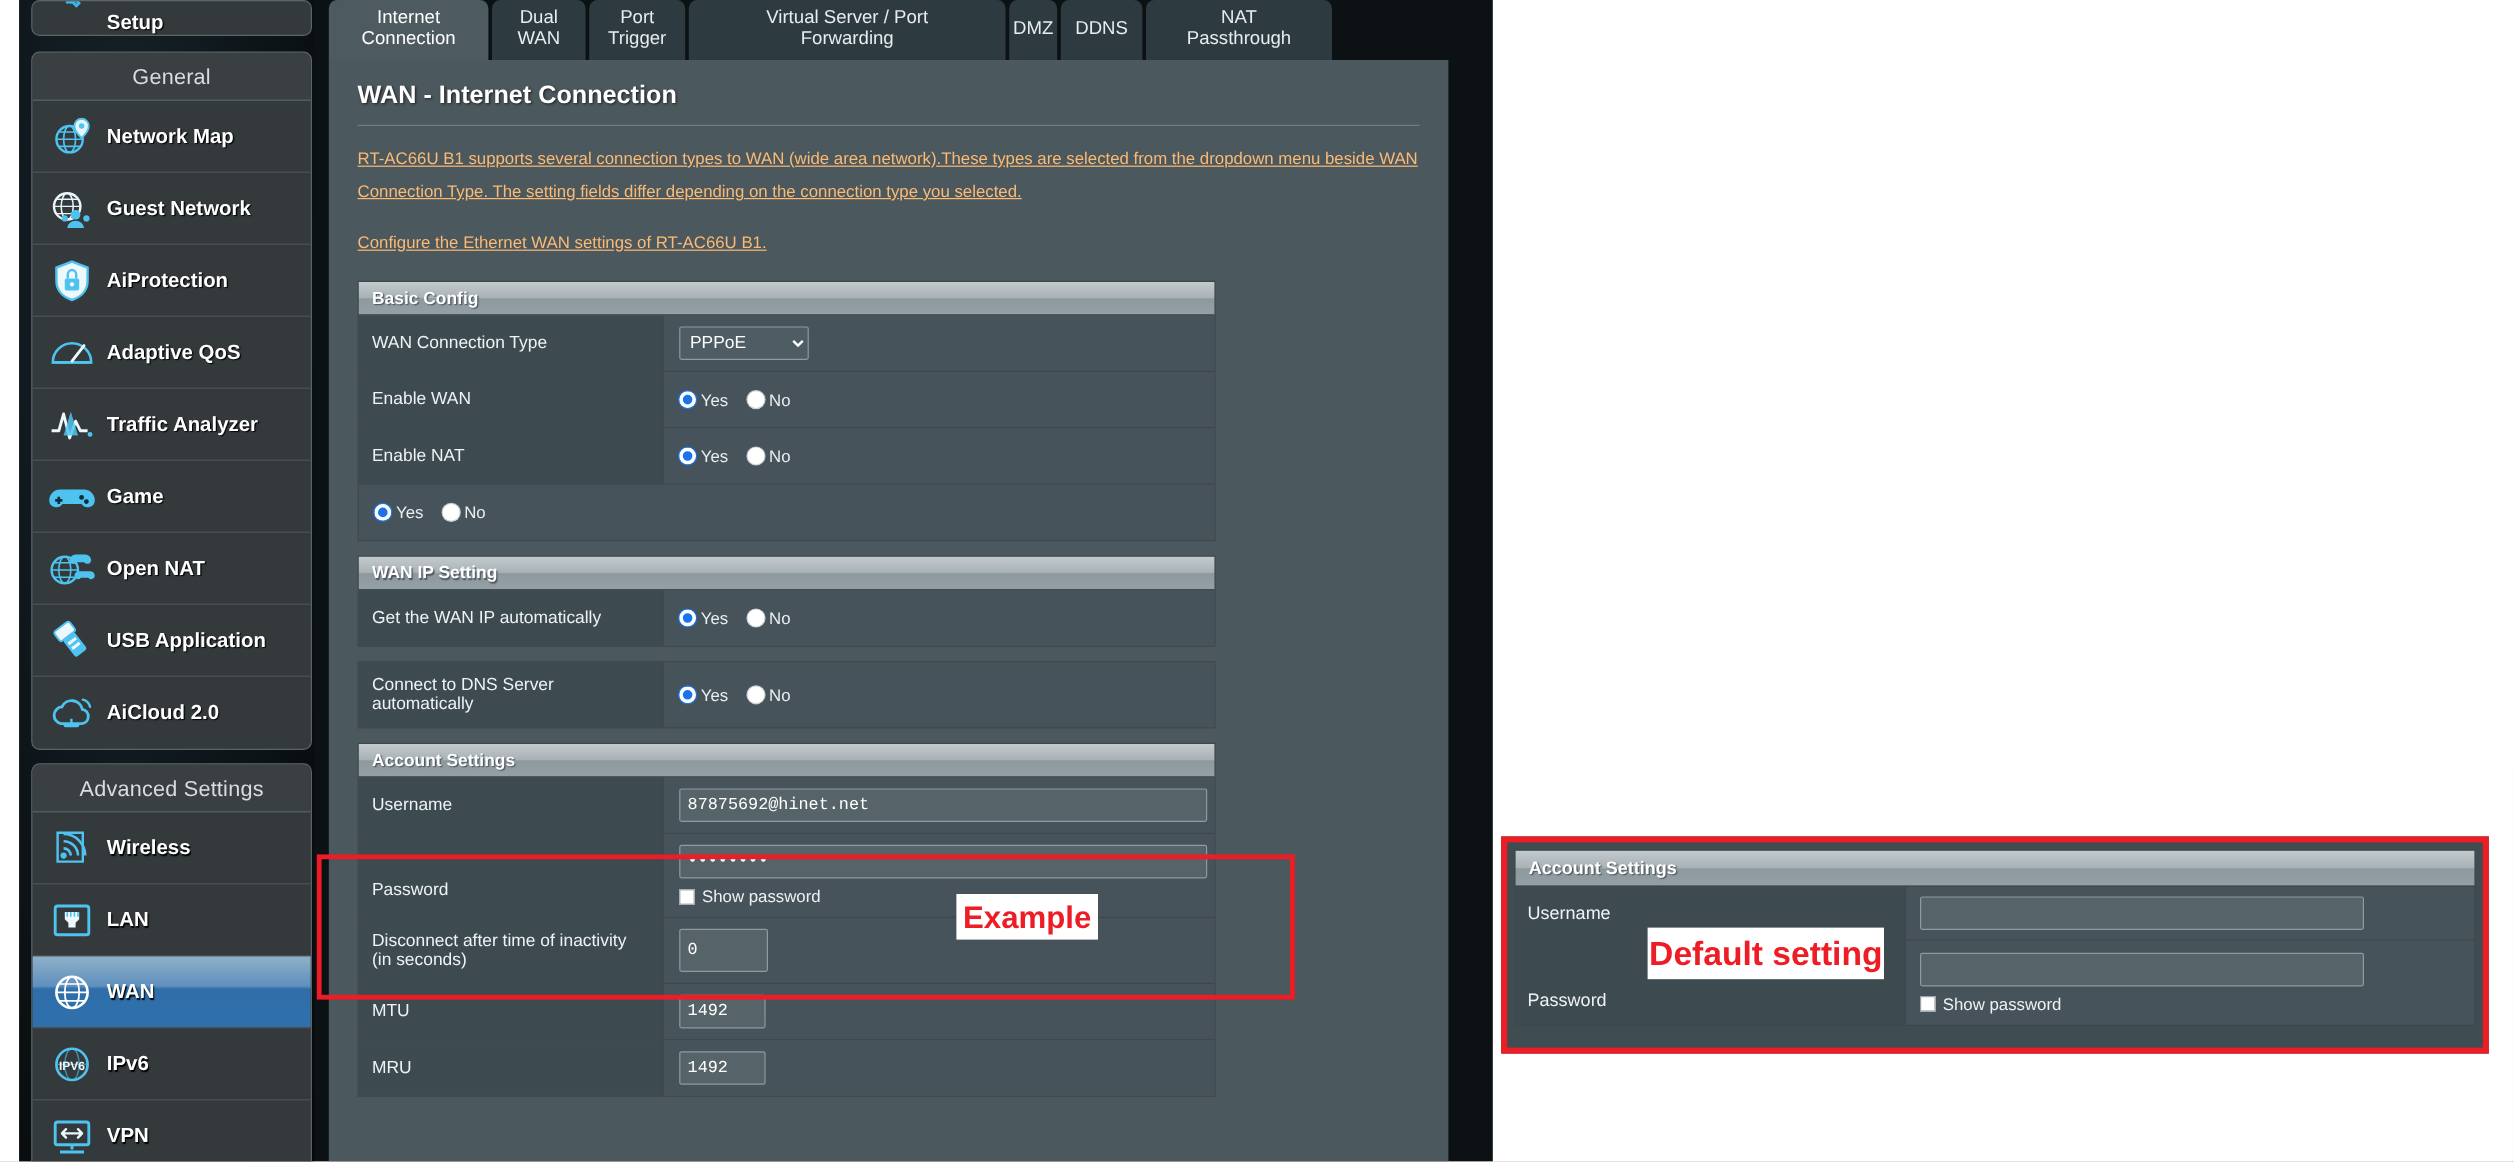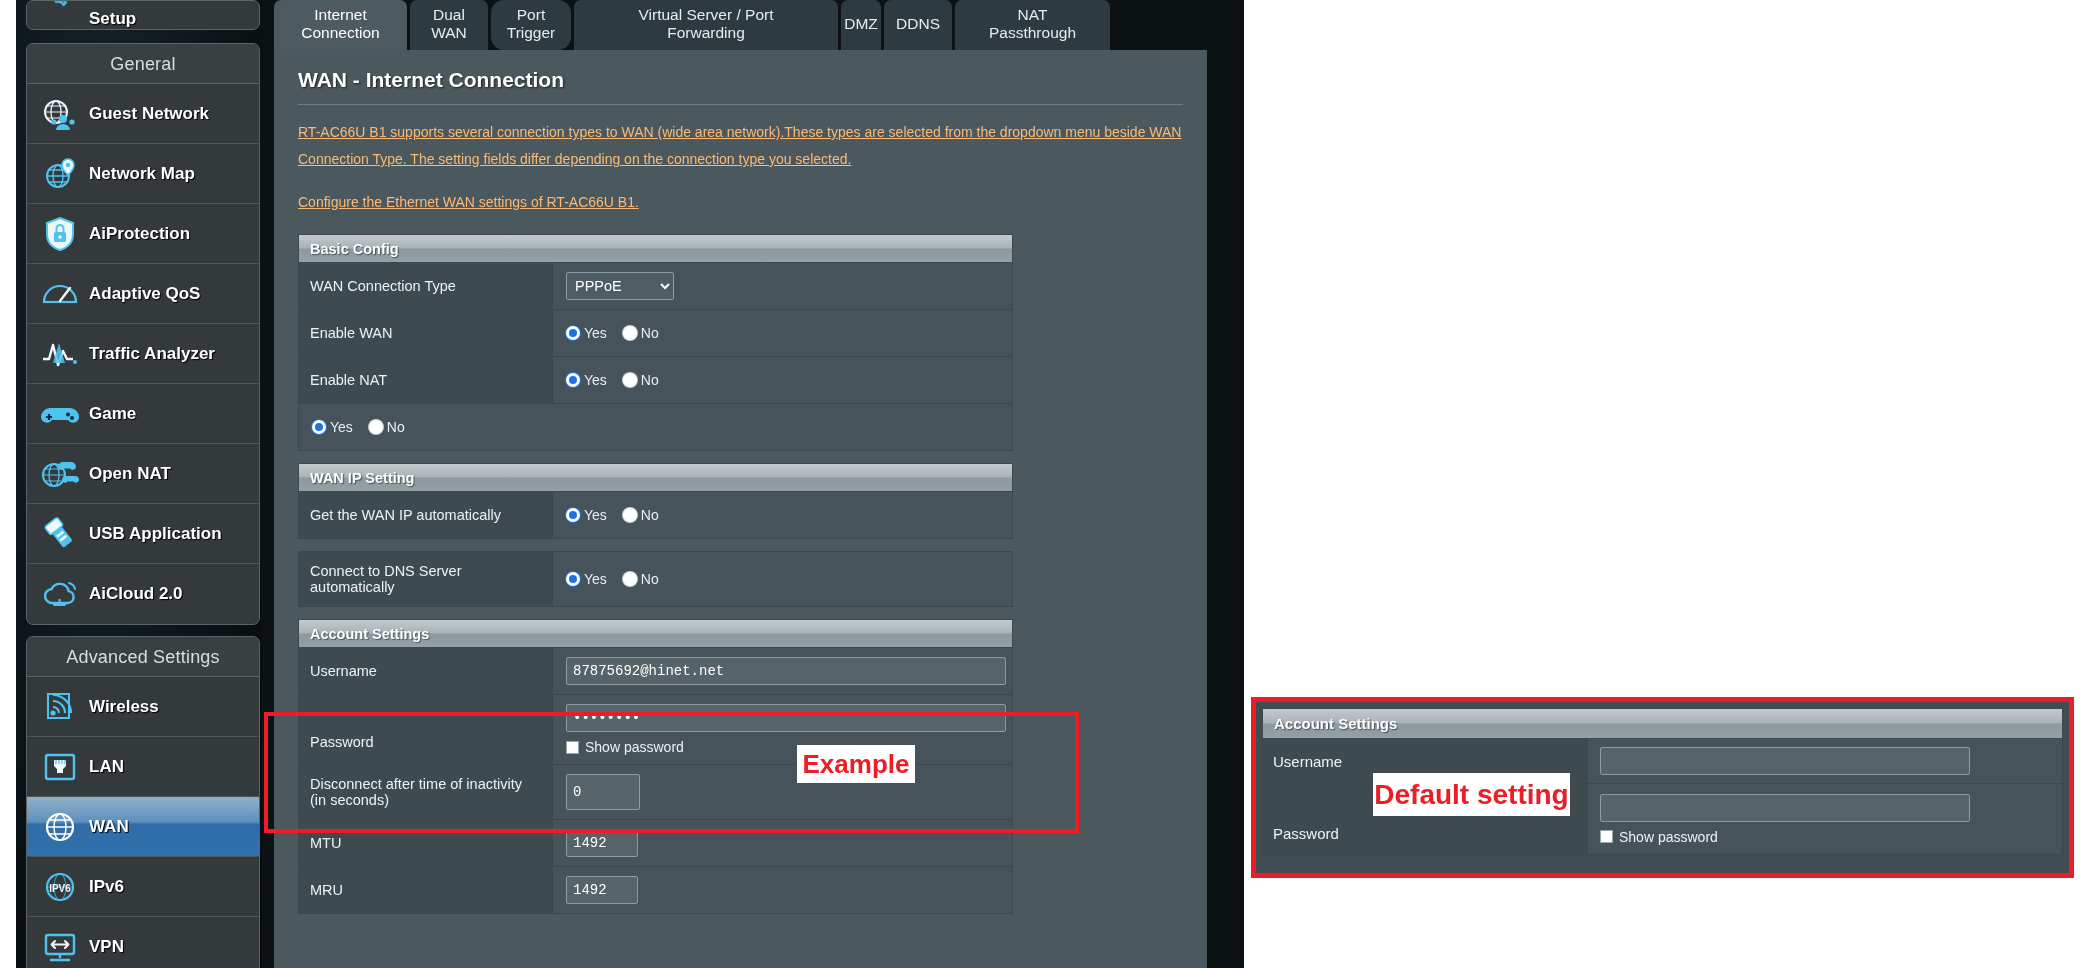--- a/index.html
+++ b/index.html
@@ -196,48 +196,48 @@
           <span class="lbl">Setup</span>
         </div>
       </div>
 
       <div class="menu-block">
         <div class="menu-title">General</div>
 
         <div class="menu-item">
           <span class="ico">
             <svg class="gi" viewBox="0 0 42 42">
+              <circle cx="19" cy="23" r="11" fill="none" stroke="#4fc3f0" stroke-width="2"></circle>
+              <ellipse cx="19" cy="23" rx="5" ry="11" fill="none" stroke="#4fc3f0" stroke-width="1.4"></ellipse>
+              <path d="M8 23 H30 M10 17 H28 M10 29 H28" stroke="#4fc3f0" stroke-width="1.3" fill="none"></path>
+              <path d="M29 6 a6 6 0 0 1 6 6 c0 4.5-6 10-6 10 s-6-5.5-6-10 a6 6 0 0 1 6-6z" fill="#e9f6fc" stroke="#4fc3f0" stroke-width="1.6"></path>
+              <circle cx="29" cy="12" r="2.3" fill="#4fc3f0"></circle>
+            </svg>
+          </span>
+          <span class="lbl">Network Map</span>
+        </div>
+
+        <div class="menu-item">
+          <span class="ico">
+            <svg class="gi" viewBox="0 0 42 42">
               <circle cx="17" cy="19" r="11" fill="none" stroke="#eaf6fb" stroke-width="2"></circle>
               <ellipse cx="17" cy="19" rx="5" ry="11" fill="none" stroke="#eaf6fb" stroke-width="1.3"></ellipse>
               <path d="M6 19 H28 M8 13 H26 M8 25 H26" stroke="#eaf6fb" stroke-width="1.2"></path>
               <circle cx="24" cy="26" r="4" fill="#4fc3f0"></circle>
               <path d="M17 37 a7 6 0 0 1 14 0z" fill="#4fc3f0"></path>
               <circle cx="33" cy="29" r="2.6" fill="#4fc3f0"></circle>
               <circle cx="15" cy="29" r="2.6" fill="#4fc3f0"></circle>
             </svg>
           </span>
           <span class="lbl">Guest Network</span>
         </div>
 
         <div class="menu-item">
           <span class="ico">
             <svg class="gi" viewBox="0 0 42 42">
-              <circle cx="19" cy="23" r="11" fill="none" stroke="#4fc3f0" stroke-width="2"></circle>
-              <ellipse cx="19" cy="23" rx="5" ry="11" fill="none" stroke="#4fc3f0" stroke-width="1.4"></ellipse>
-              <path d="M8 23 H30 M10 17 H28 M10 29 H28" stroke="#4fc3f0" stroke-width="1.3" fill="none"></path>
-              <path d="M29 6 a6 6 0 0 1 6 6 c0 4.5-6 10-6 10 s-6-5.5-6-10 a6 6 0 0 1 6-6z" fill="#e9f6fc" stroke="#4fc3f0" stroke-width="1.6"></path>
-              <circle cx="29" cy="12" r="2.3" fill="#4fc3f0"></circle>
-            </svg>
-          </span>
-          <span class="lbl">Network Map</span>
-        </div>
-
-        <div class="menu-item">
-          <span class="ico">
-            <svg class="gi" viewBox="0 0 42 42">
               <path d="M21 5 L34 10 V21 c0 9-6.5 14-13 16 -6.5-2-13-7-13-16 V10z" fill="#eef8fc" stroke="#4fc3f0" stroke-width="2"></path>
               <rect x="15" y="19" width="12" height="10" rx="1.6" fill="#4fc3f0"></rect>
               <path d="M17.5 19 v-3.5 a3.5 3.5 0 0 1 7 0 V19" fill="none" stroke="#4fc3f0" stroke-width="2"></path>
               <circle cx="21" cy="24" r="1.7" fill="#ffffff"></circle>
             </svg>
           </span>
           <span class="lbl">AiProtection</span>
         </div>
 
         <div class="menu-item">
@@ -377,21 +377,21 @@
       </div>
     </div>
 
     <div class="maincol">
 
       <div class="tabs">
         <div class="tab active" style="width:133px;">Internet
 Connection</div>
         <div class="tab" style="width:78px;">Dual
 WAN</div>
-        <div class="tab" style="width:80px;border-radius:13px;">Port
+        <div class="tab" style="width:80px;">Port
 Trigger</div>
         <div class="tab" style="width:264px;">Virtual Server / Port
 Forwarding</div>
         <div class="tab" style="width:40px;">DMZ</div>
         <div class="tab" style="width:68px;">DDNS</div>
         <div class="tab" style="width:155px;">NAT
 Passthrough</div>
       </div>
 
       <div class="panel">

